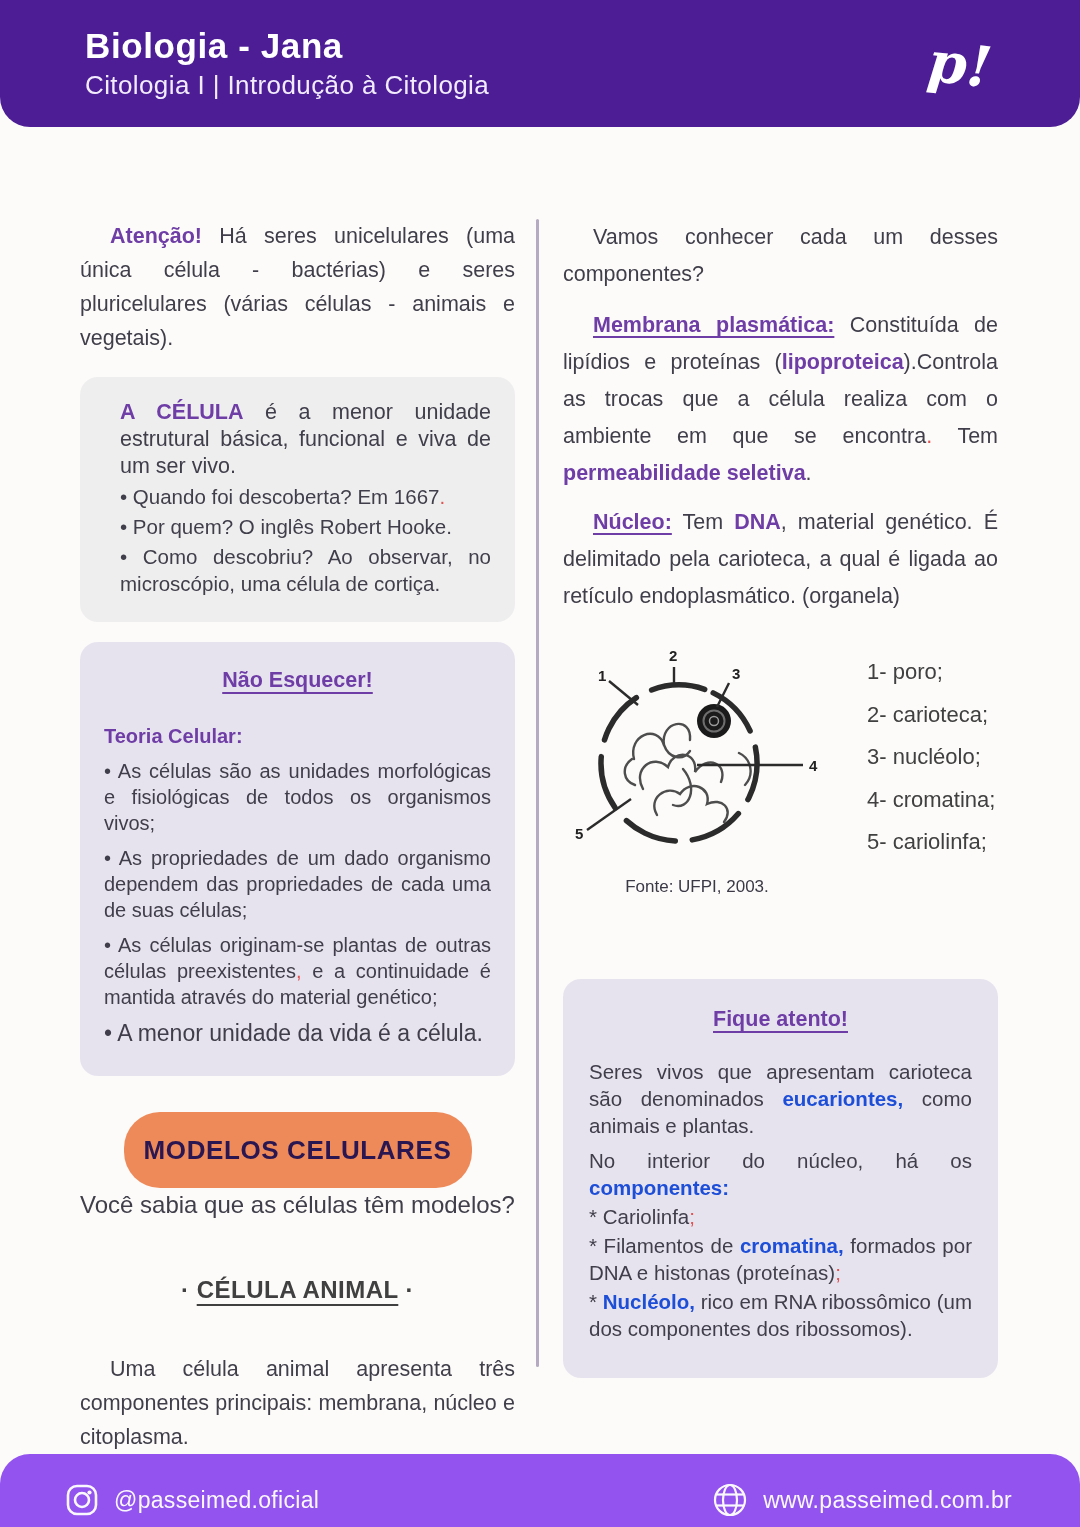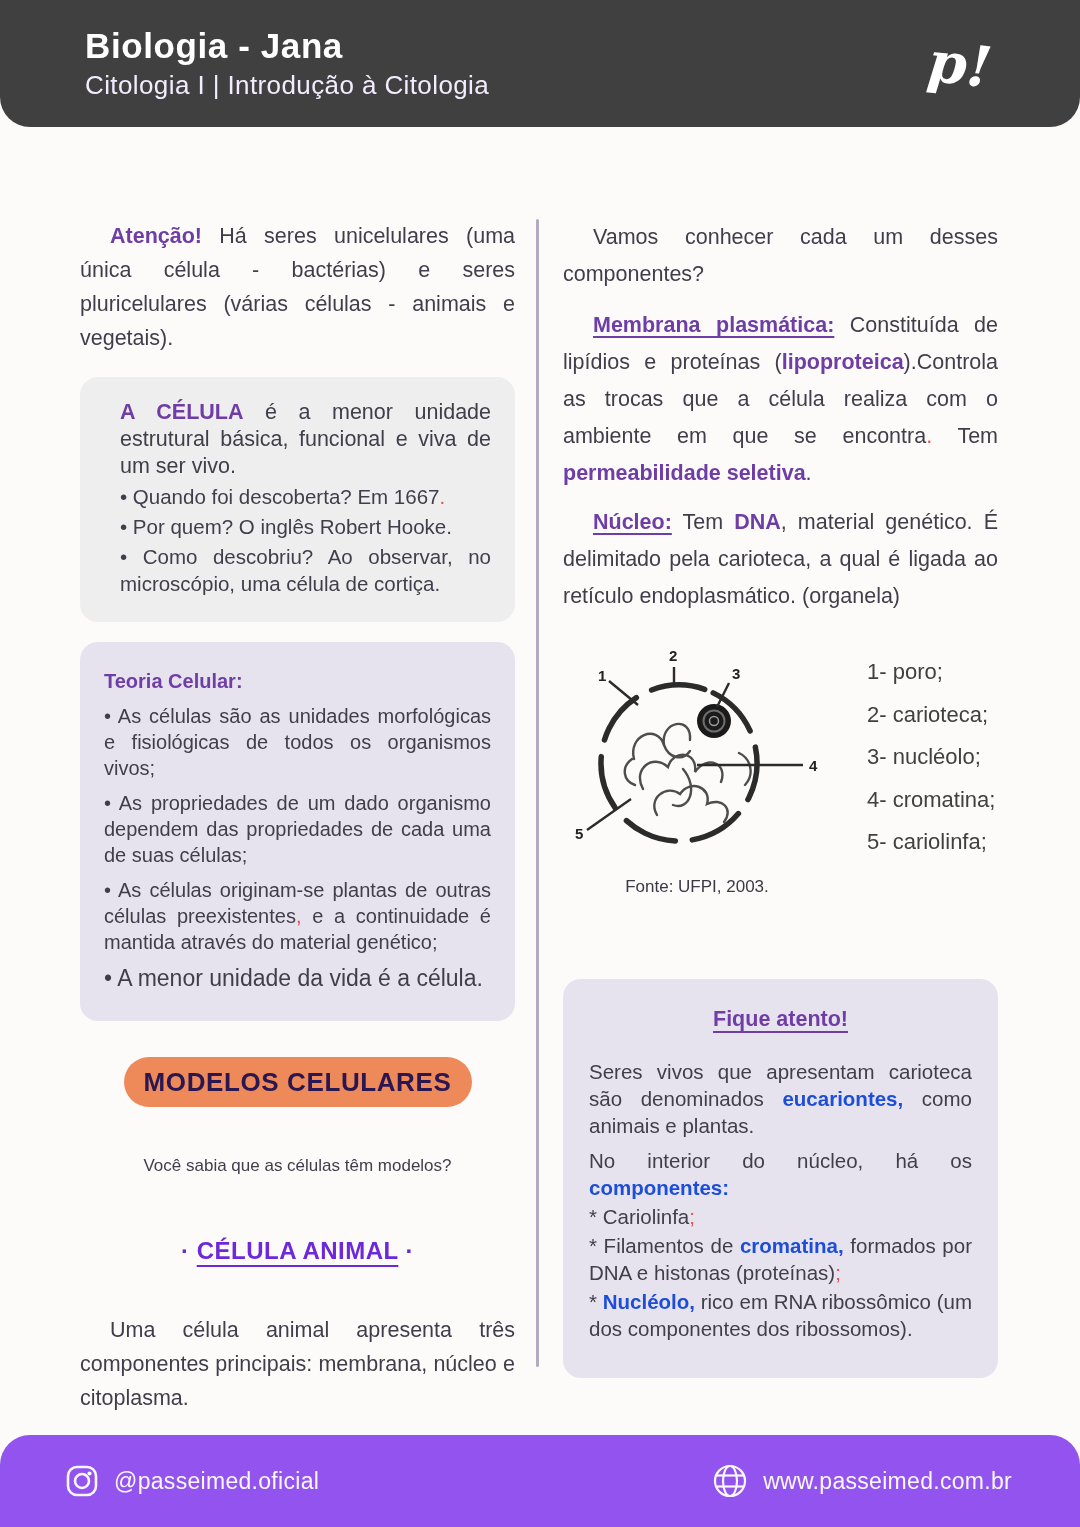--- a/index.html
+++ b/index.html
@@ -1,20 +1,20 @@
 <!DOCTYPE html>
 <html lang="pt"><head>
 <meta charset="utf-8">
 <style>
   html,body{margin:0;padding:0;background:#ffffff;}
   body{width:1080px;font-family:"Liberation Sans","DejaVu Sans",sans-serif;color:#403E4A;}
   .page{width:1080px;height:1527px;background:#FCFBF9;display:flex;flex-direction:column;overflow:hidden;position:relative;}
 
   
-  .topbar{background:#404040;border-radius:0 0 30px 30px;height:127px;display:flex;align-items:center;justify-content:space-between;padding:0 88px 0 85px;box-sizing:border-box;flex:0 0 auto;}
+  .topbar{background:#4c1d95;border-radius:0 0 30px 30px;height:127px;display:flex;align-items:center;justify-content:space-between;padding:0 88px 0 85px;box-sizing:border-box;flex:0 0 auto;}
   .topbar .titles h1{margin:0;color:#ffffff;font-size:35px;font-weight:800;letter-spacing:.6px;line-height:40px;}
   .topbar .titles .subtitle{color:#F3ECFF;font-size:26px;font-weight:400;letter-spacing:.4px;margin-top:4px;}
   .logo{color:#ffffff;font-family:"DejaVu Serif","Liberation Serif",serif;font-style:italic;font-weight:700;font-size:56px;transform:rotate(6deg);line-height:1;}
 
   
   .content{flex:1 1 auto;display:flex;padding:92px 80px 0 80px;box-sizing:border-box;}
   .col{width:435px;box-sizing:border-box;}
   .col.left{margin-right:21px;}
   .col.right{margin-left:24px;}
   .divider{width:3px;background:#9C8FAD;opacity:.75;border-radius:2px;height:1148px;flex:0 0 auto;}
@@ -34,24 +34,24 @@
   .boxp{font-size:20.5px;line-height:27px;text-align:justify;margin:0 0 3px 16px;}
   .box.gray .title{font-size:21.5px;}
 
   .remember{margin-top:20px;padding:26px 24px 28px 24px;}
   .box-title{display:block;text-align:center;font-size:21.5px;font-weight:700;color:#6F3DA6;text-decoration:underline;text-underline-offset:5px;margin-bottom:30px;}
   .remember .subhead{font-size:21px;font-weight:700;color:#6F3DA6;margin-bottom:6px;}
   .remember .boxp{font-size:20px;line-height:26px;margin:0 0 9px 0;}
   .remember .boxp.last{font-size:23px;line-height:29px;margin-bottom:0;}
 
   
-  .pill{margin:36px auto 0 auto;width:348px;height:50px;background:#EE8A5A;border-radius:36px;display:flex;align-items:center;justify-content:center;}
+  .pill{margin:36px auto 0 auto;width:348px;height:76px;background:#EE8A5A;border-radius:36px;display:flex;align-items:center;justify-content:center;}
   .pill span{color:#2A1650;font-size:26px;font-weight:800;letter-spacing:.6px;}
-  .question{margin-top:42px;text-align:center;font-size:17px;text-indent:0;}
-  .animal-heading{margin-top:54px;text-align:center;color:#6d28d9;font-size:24px;font-weight:800;letter-spacing:.5px;}
+  .question{text-align:center;font-size:24px;text-indent:0;}
+  .animal-heading{margin-top:54px;text-align:center;color:#404040;font-size:24px;font-weight:800;letter-spacing:.5px;}
   .animal-heading .u{text-decoration:underline;text-underline-offset:6px;}
   .animal-para{margin-top:48px;}
 
   
   .figure{display:flex;margin-top:26px;margin-left:8px;}
   .fig-left{width:252px;flex:0 0 auto;}
   .caption{margin-top:14px;text-align:center;font-size:17px;color:#3B3946;text-indent:0;}
   .legend{margin-left:44px;padding-top:10px;}
   .legend div{font-size:22px;line-height:42.5px;color:#404040;}
 
@@ -85,20 +85,21 @@
       <p class="para"><strong class="purple">Atenção!</strong><span> Há seres unicelulares (uma única célula - bactérias) e seres pluricelulares (várias células - animais e vegetais).</span></p>
 
       <div class="box gray">
         <p class="boxp title"><strong class="purple">A CÉLULA</strong><span> é a menor unidade estrutural básica, funcional e viva de um ser vivo.</span></p>
         <p class="boxp"><span>• Quando foi descoberta? Em 1667</span><span class="red">.</span></p>
         <p class="boxp">• Por quem? O inglês Robert Hooke.</p>
         <p class="boxp">• Como descobriu? Ao observar, no microscópio, uma célula de cortiça.</p>
       </div>
 
       <div class="box lav remember">
+        <span class="box-title">Não Esquecer!</span>
         <p class="boxp subhead">Teoria Celular:</p>
         <p class="boxp">• As células são as unidades morfológicas e fisiológicas de todos os organismos vivos;</p>
         <p class="boxp">• As propriedades de um dado organismo dependem das propriedades de cada uma de suas células;</p>
         <p class="boxp"><span>• As células originam-se plantas de outras células preexistentes</span><span class="red">,</span><span> e a continuidade é mantida através do material genético;</span></p>
         <p class="boxp last">• A menor unidade da vida é a célula.</p>
       </div>
 
       <div class="pill">
         <span>MODELOS CELULARES</span>
       </div>

